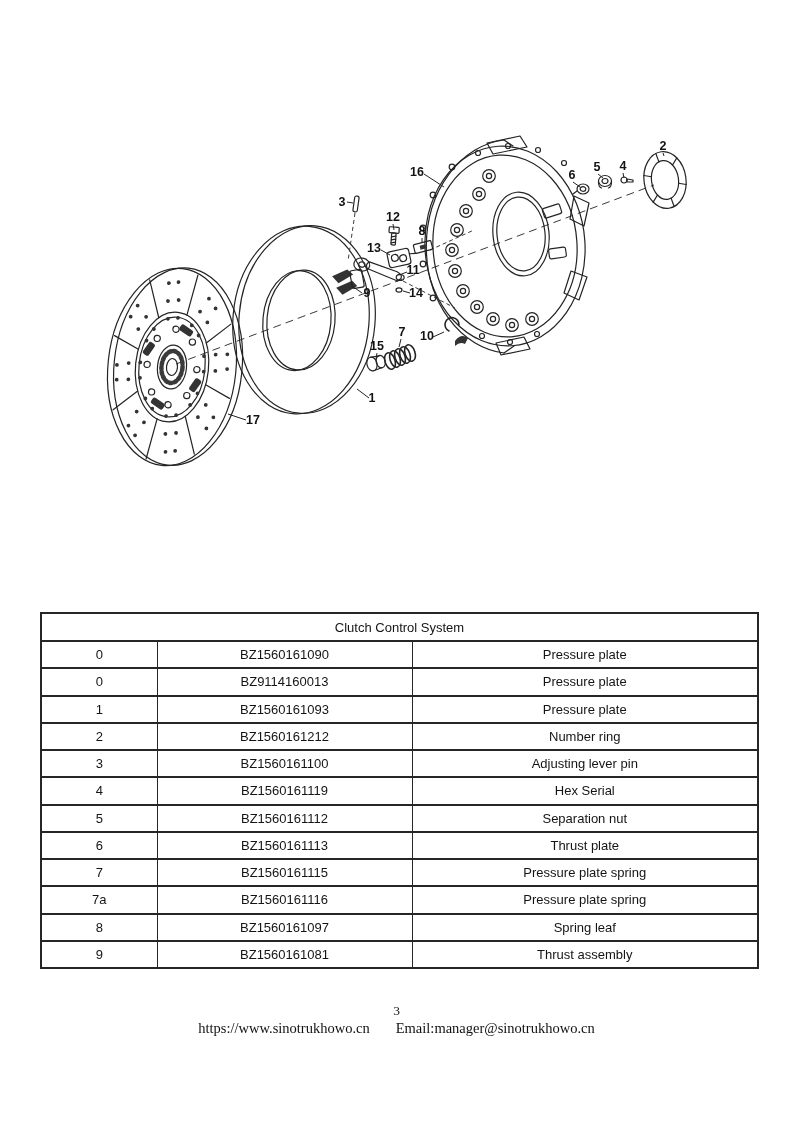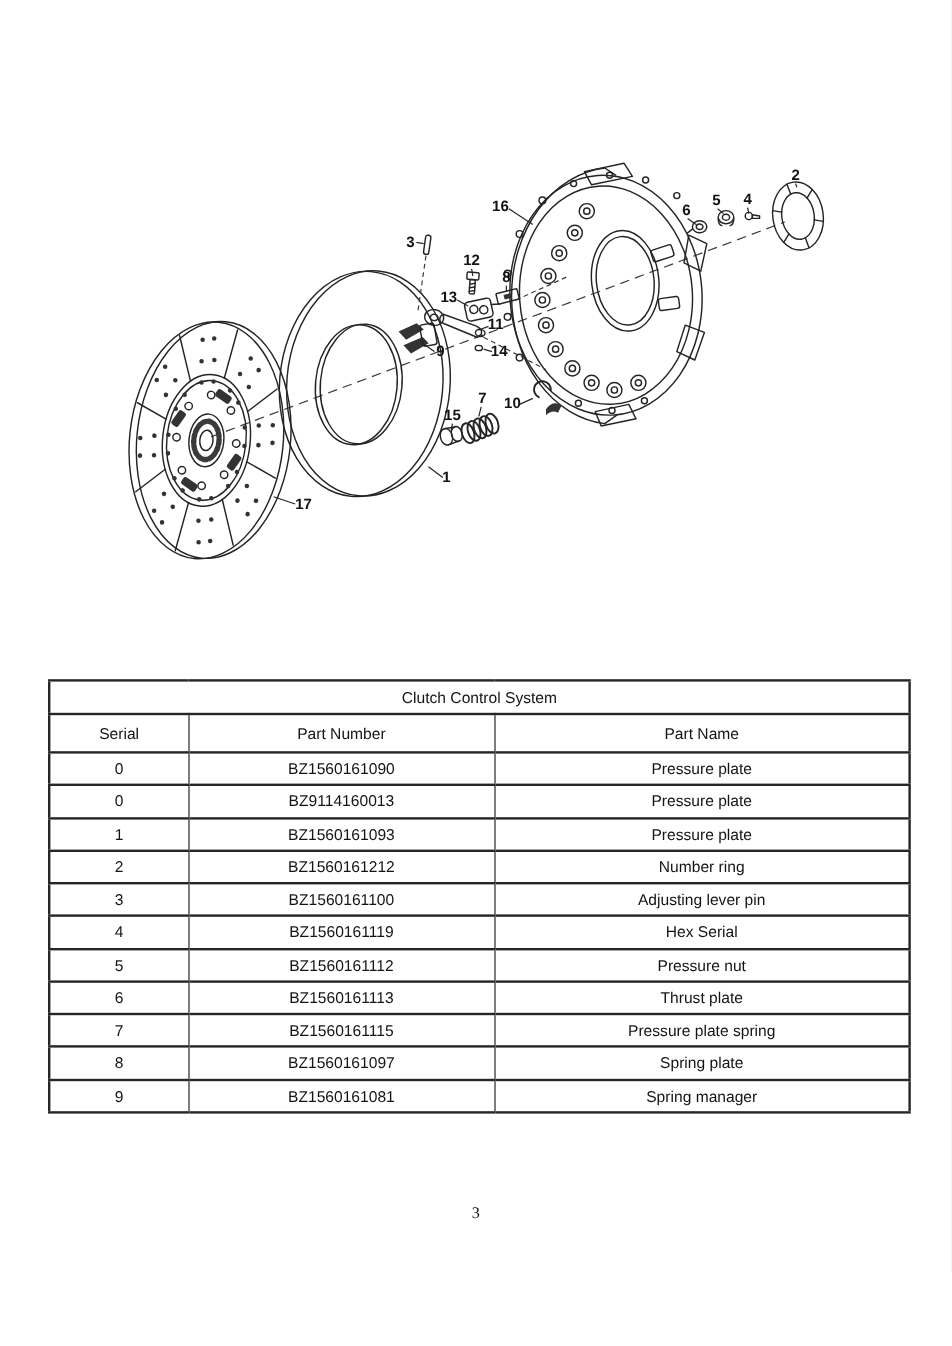--- a/index.html
+++ b/index.html
@@ -13,21 +13,21 @@
   .s{fill:none;stroke:#242424;stroke-width:1.2;stroke-linecap:round;stroke-linejoin:round;}
   .sw{stroke-width:1.6;}
   .dk{fill:#333;stroke:none;}
   .teeth{fill:none;stroke:#3a3a3a;stroke-width:4.5;stroke-dasharray:2.6 2.2;}
   .dash{fill:none;stroke:#3a3a3a;stroke-width:1;stroke-dasharray:8 5;}
   .dash2{stroke-dasharray:4 3;}
   .ldr{fill:none;stroke:#242424;stroke-width:1;}
   .callout{font:600 12.5px "Liberation Sans",sans-serif;fill:#131313;text-anchor:middle;}
   
   table.parts{
-    position:absolute;left:40px;top:566px;width:717px;
+    position:absolute;left:40px;top:612px;width:717px;
     border-collapse:collapse;table-layout:fixed;
     border:2.5px solid #262626;
   }
   table.parts th,table.parts td{
     border:1.5px solid #262626;border-top-width:2px;border-bottom-width:2px;
     text-align:center;vertical-align:middle;
     font-size:13px;font-weight:400;color:#141414;padding:0;
   }
   table.parts tr.title-row th{height:26px;font-weight:400;}
   table.parts tr.head-row th{height:30px;font-weight:400;}
@@ -323,25 +323,20 @@
   <table class="parts">
     <colgroup>
         <col style="width:116px">
         <col style="width:255px">
         <col style="width:346px">
       </colgroup>
     <thead>
       <tr class="title-row">
         <th colspan="3">Clutch Control System</th>
       </tr>
-      <tr class="head-row">
-        <th>Serial</th>
-        <th>Part Number</th>
-        <th>Part Name</th>
-      </tr>
     </thead>
     <tbody>
       <tr>
           <td>0</td>
           <td>BZ1560161090</td>
           <td>Pressure plate</td>
         </tr>
       <tr>
           <td>0</td>
           <td>BZ9114160013</td>
@@ -363,42 +358,50 @@
           <td>Adjusting lever pin</td>
         </tr>
       <tr>
           <td>4</td>
           <td>BZ1560161119</td>
           <td>Hex Serial</td>
         </tr>
       <tr>
           <td>5</td>
           <td>BZ1560161112</td>
-          <td>Pressure nut</td>
+          <td>Separation nut</td>
         </tr>
       <tr>
           <td>6</td>
           <td>BZ1560161113</td>
           <td>Thrust plate</td>
         </tr>
       <tr>
           <td>7</td>
           <td>BZ1560161115</td>
           <td>Pressure plate spring</td>
         </tr>
       <tr>
+          <td>7a</td>
+          <td>BZ1560161116</td>
+          <td>Pressure plate spring</td>
+        </tr>
+      <tr>
           <td>8</td>
           <td>BZ1560161097</td>
-          <td>Spring plate</td>
+          <td>Spring leaf</td>
         </tr>
       <tr>
           <td>9</td>
           <td>BZ1560161081</td>
-          <td>Spring manager</td>
+          <td>Thrust assembly</td>
         </tr>
     </tbody>
   </table>
 
   <div class="footer">
     <div class="pageno">3</div>
+    <div class="contact">
+      <span class="site">https://www.sinotrukhowo.cn</span><span>Email:manager@sinotrukhowo.cn</span>
+    </div>
   </div>
 
 </div>
 
 </body></html>

